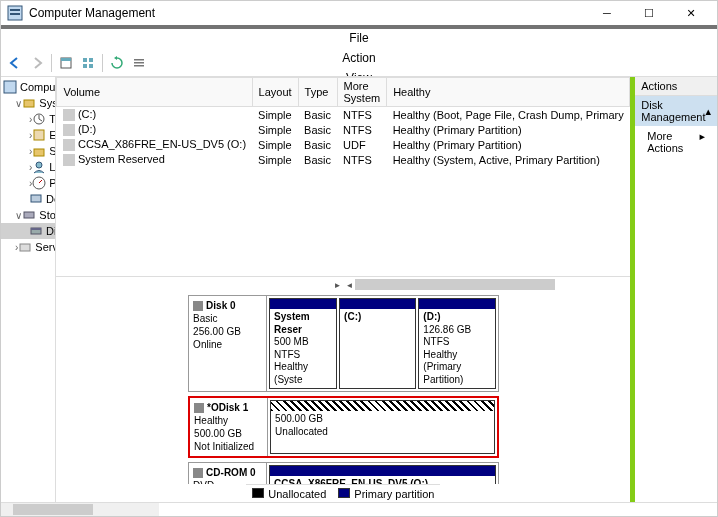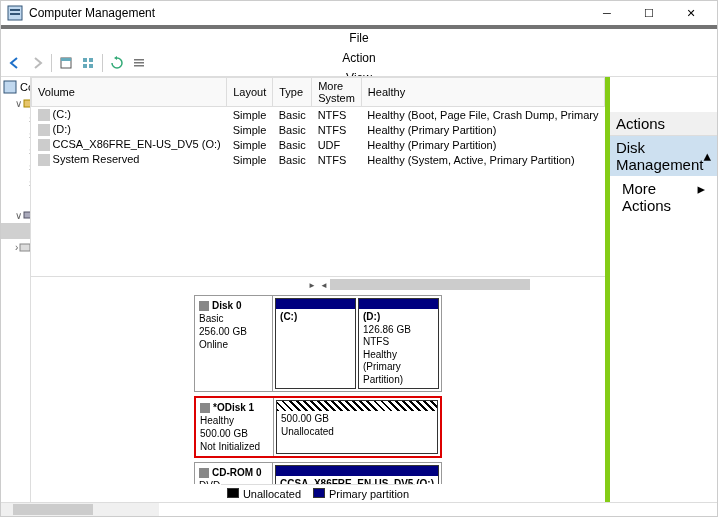--- a/index.html
+++ b/index.html
@@ -39,21 +39,21 @@
 .disk-label .dname { font-weight: bold; display: flex; align-items: center; gap: 3px; }
 .disk-parts { flex: 1; display: flex; padding: 2px; gap: 2px; }
 .part { border: 1px solid #333; display: flex; flex-direction: column; font-size: 10px; line-height: 1.25; overflow: hidden; }
 .part .bar { height: 10px; }
 .part .ptxt { padding: 2px 4px; flex: 1; }
 .part .pname { font-weight: bold; }
 .bar-blue { background: #000080; }
 .bar-hatch { background: repeating-linear-gradient(45deg, #000 0 2px, #fff 2px 5px); }
 .legend { height: 18px; border-top: 1px solid #ddd; display: flex; align-items: center; padding: 0 6px; gap: 12px; font-size: 11px; }
 .legend .sw { width: 12px; height: 10px; border: 1px solid #333; display: inline-block; margin-right: 4px; }
-.actions-pane { width: 120px; font-size: 15px; margin-top: 35px; }
+.actions-pane { width: 120px; font-size: 11px; }
 .actions-pane .hdr { background: #f0f0f0; padding: 3px 6px; border-bottom: 1px solid #ddd; font-weight: normal; }
 .actions-pane .section { background: #cde0f0; padding: 3px 6px; display: flex; justify-content: space-between; align-items: center; }
 .actions-pane .item { padding: 4px 12px; display: flex; justify-content: center; }
 .bottom-scroll { height: 14px; border-top: 1px solid #ddd; display: flex; }
 .bottom-scroll .track { flex: 0 0 158px; background: #f0f0f0; position: relative; }
 .bottom-scroll .track .thumb { position: absolute; left: 12px; top: 1px; width: 80px; height: 11px; background: #ccc; }
 svg { display: block; }
 </style>
 </head>
 <body>
@@ -282,20 +282,28 @@
 
     <div class="disks-pane" id="disks-pane">
         <div class="disk-row">
           <div class="disk-label">
             <div class="dname"><span style="width:10px;height:10px;background:#888;display:inline-block"></span>Disk 0</div>
             <div>Basic</div>
             <div>256.00 GB</div>
             <div>Online</div>
           </div>
           <div class="disk-parts">
+            <div class="part" style="flex: 0 0 68px;">
+              <div class="bar bar-blue"></div>
+              <div class="ptxt">
+                <div class="pname">System Reser</div>
+                <div>500 MB NTFS</div>
+                <div>Healthy (Syste</div>
+              </div>
+            </div>
             <div class="part" style="flex: 1 1 0%;">
               <div class="bar bar-blue"></div>
               <div class="ptxt">
                 <div class="pname">(C:)</div>
               </div>
             </div>
             <div class="part" style="flex: 1 1 0%;">
               <div class="bar bar-blue"></div>
               <div class="ptxt">
                 <div class="pname">(D:)</div>

